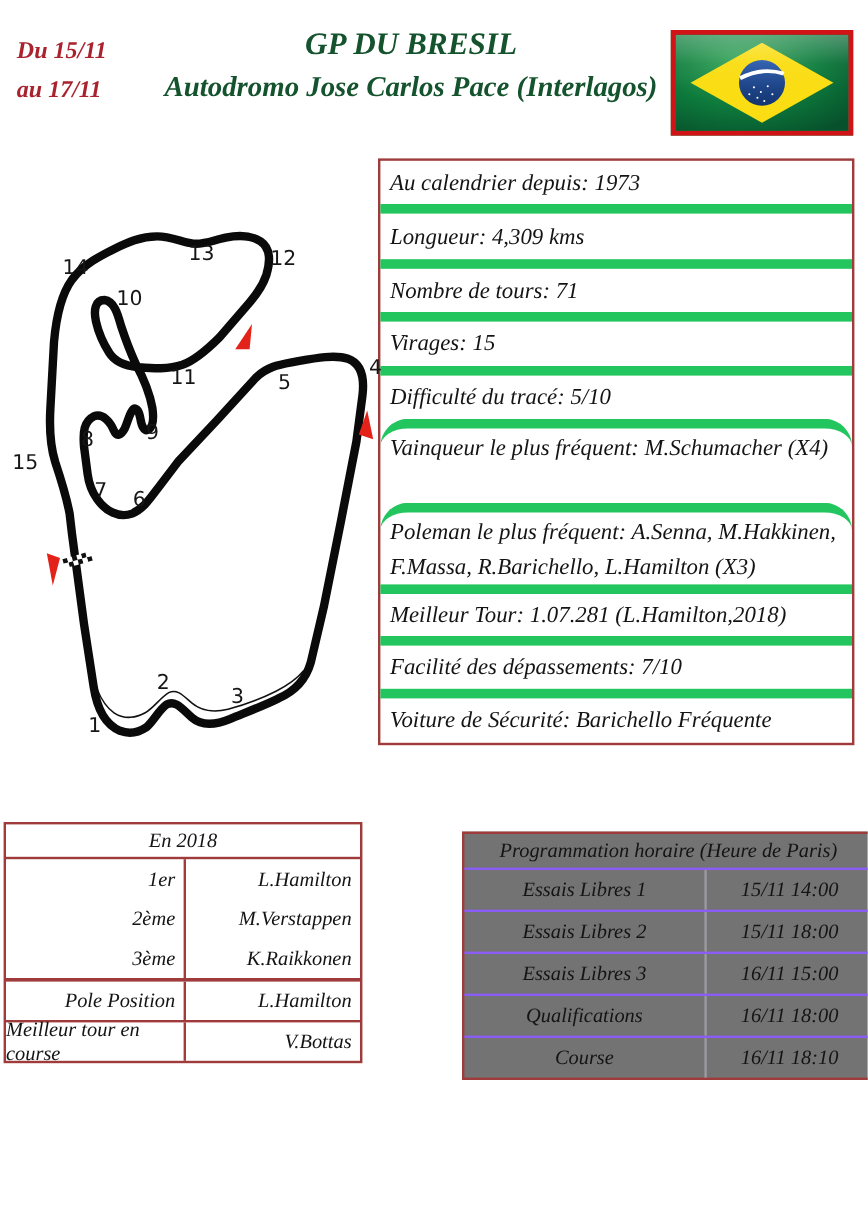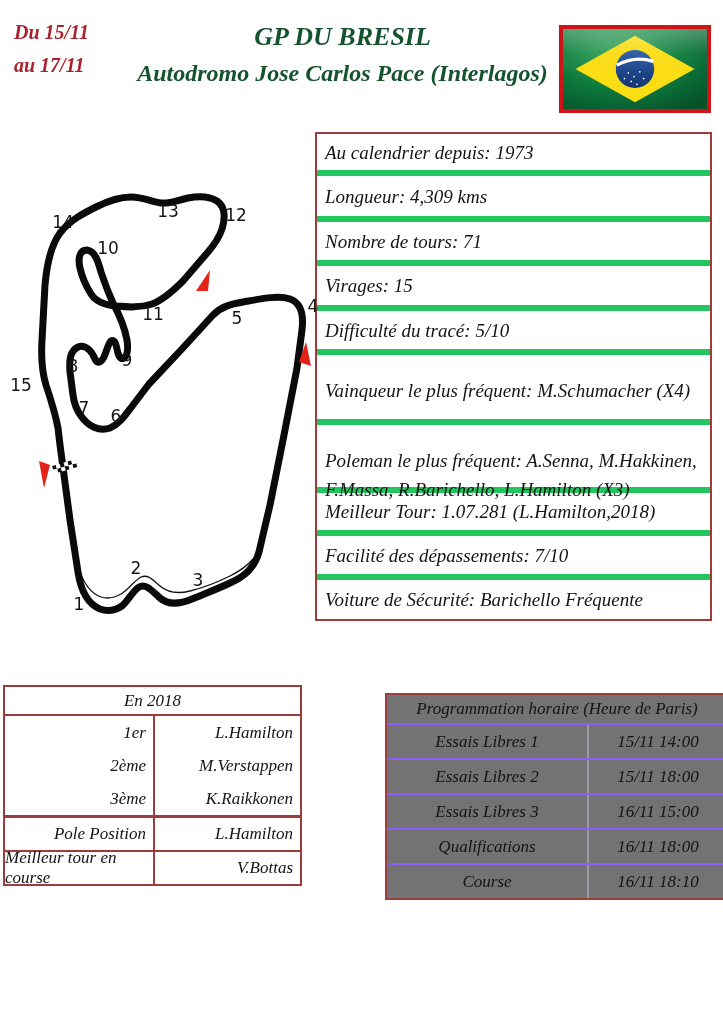--- a/index.html
+++ b/index.html
@@ -2,21 +2,21 @@
 <html><head>
 <meta charset="utf-8">
 <style>
   html,body { margin:0; padding:0; }
   body {
     width:723px; height:1022px; position:relative; background:#ffffff;
     font-family:"Liberation Serif", serif; overflow:hidden;
   }
   
   .date-block {
-    position:absolute; left:14px; top:16px; color:#a8232e;
+    position:absolute; left:14px; top:26px; color:#a8232e;
     font-weight:bold; font-style:italic; font-size:20px; line-height:33px;
     white-space:nowrap;
   }
   .title-block {
     position:absolute; left:90px; top:22px; width:505px; text-align:center;
     color:#14532d; font-weight:bold; font-style:italic;
   }
   .title-main { font-size:26px; line-height:30px; }
   .title-sub  { font-size:24px; line-height:30px; margin-top:6px; white-space:nowrap; }
   .flag-frame {
@@ -30,25 +30,25 @@
   .track-map svg { display:block; width:100%; height:100%; overflow:visible; }
   .corner-label { font-family:"DejaVu Sans", sans-serif; font-size:17px; fill:#161616; }
 
   
   .info-table {
     position:absolute; left:315px; top:132px; width:397px;
     border:2px solid #a03b3b; box-sizing:border-box; background:#fff;
     font-style:italic; font-size:19px; line-height:29px; color:#141414;
   }
   .info-row {
-    box-sizing:border-box; border-top:6px solid #22c55e;
+    box-sizing:border-box; border-top:8px solid #22c55e;
     display:flex; align-items:center; padding-left:8px; padding-right:4px;
   }
   .info-row:first-child { border-top:none; }
-  .info-row.top-align { align-items:flex-start; padding-top:21px; }
+  .info-row.top-align { align-items:flex-start; padding-top:2px;border-radius:23px; }
 
   
   .results-table {
     position:absolute; left:3px; top:685px; width:299px;
     border:2px solid #a03b3b; box-sizing:border-box; background:#fff;
     font-style:italic; font-size:17px; color:#141414;
   }
   .rt-header { height:27px; line-height:27px; text-align:center; }
   .rt-podium { display:flex; border-top:2px solid #a03b3b; }
   .rt-podium .col-l { width:150px; border-right:2px solid #a03b3b; box-sizing:border-box; }

